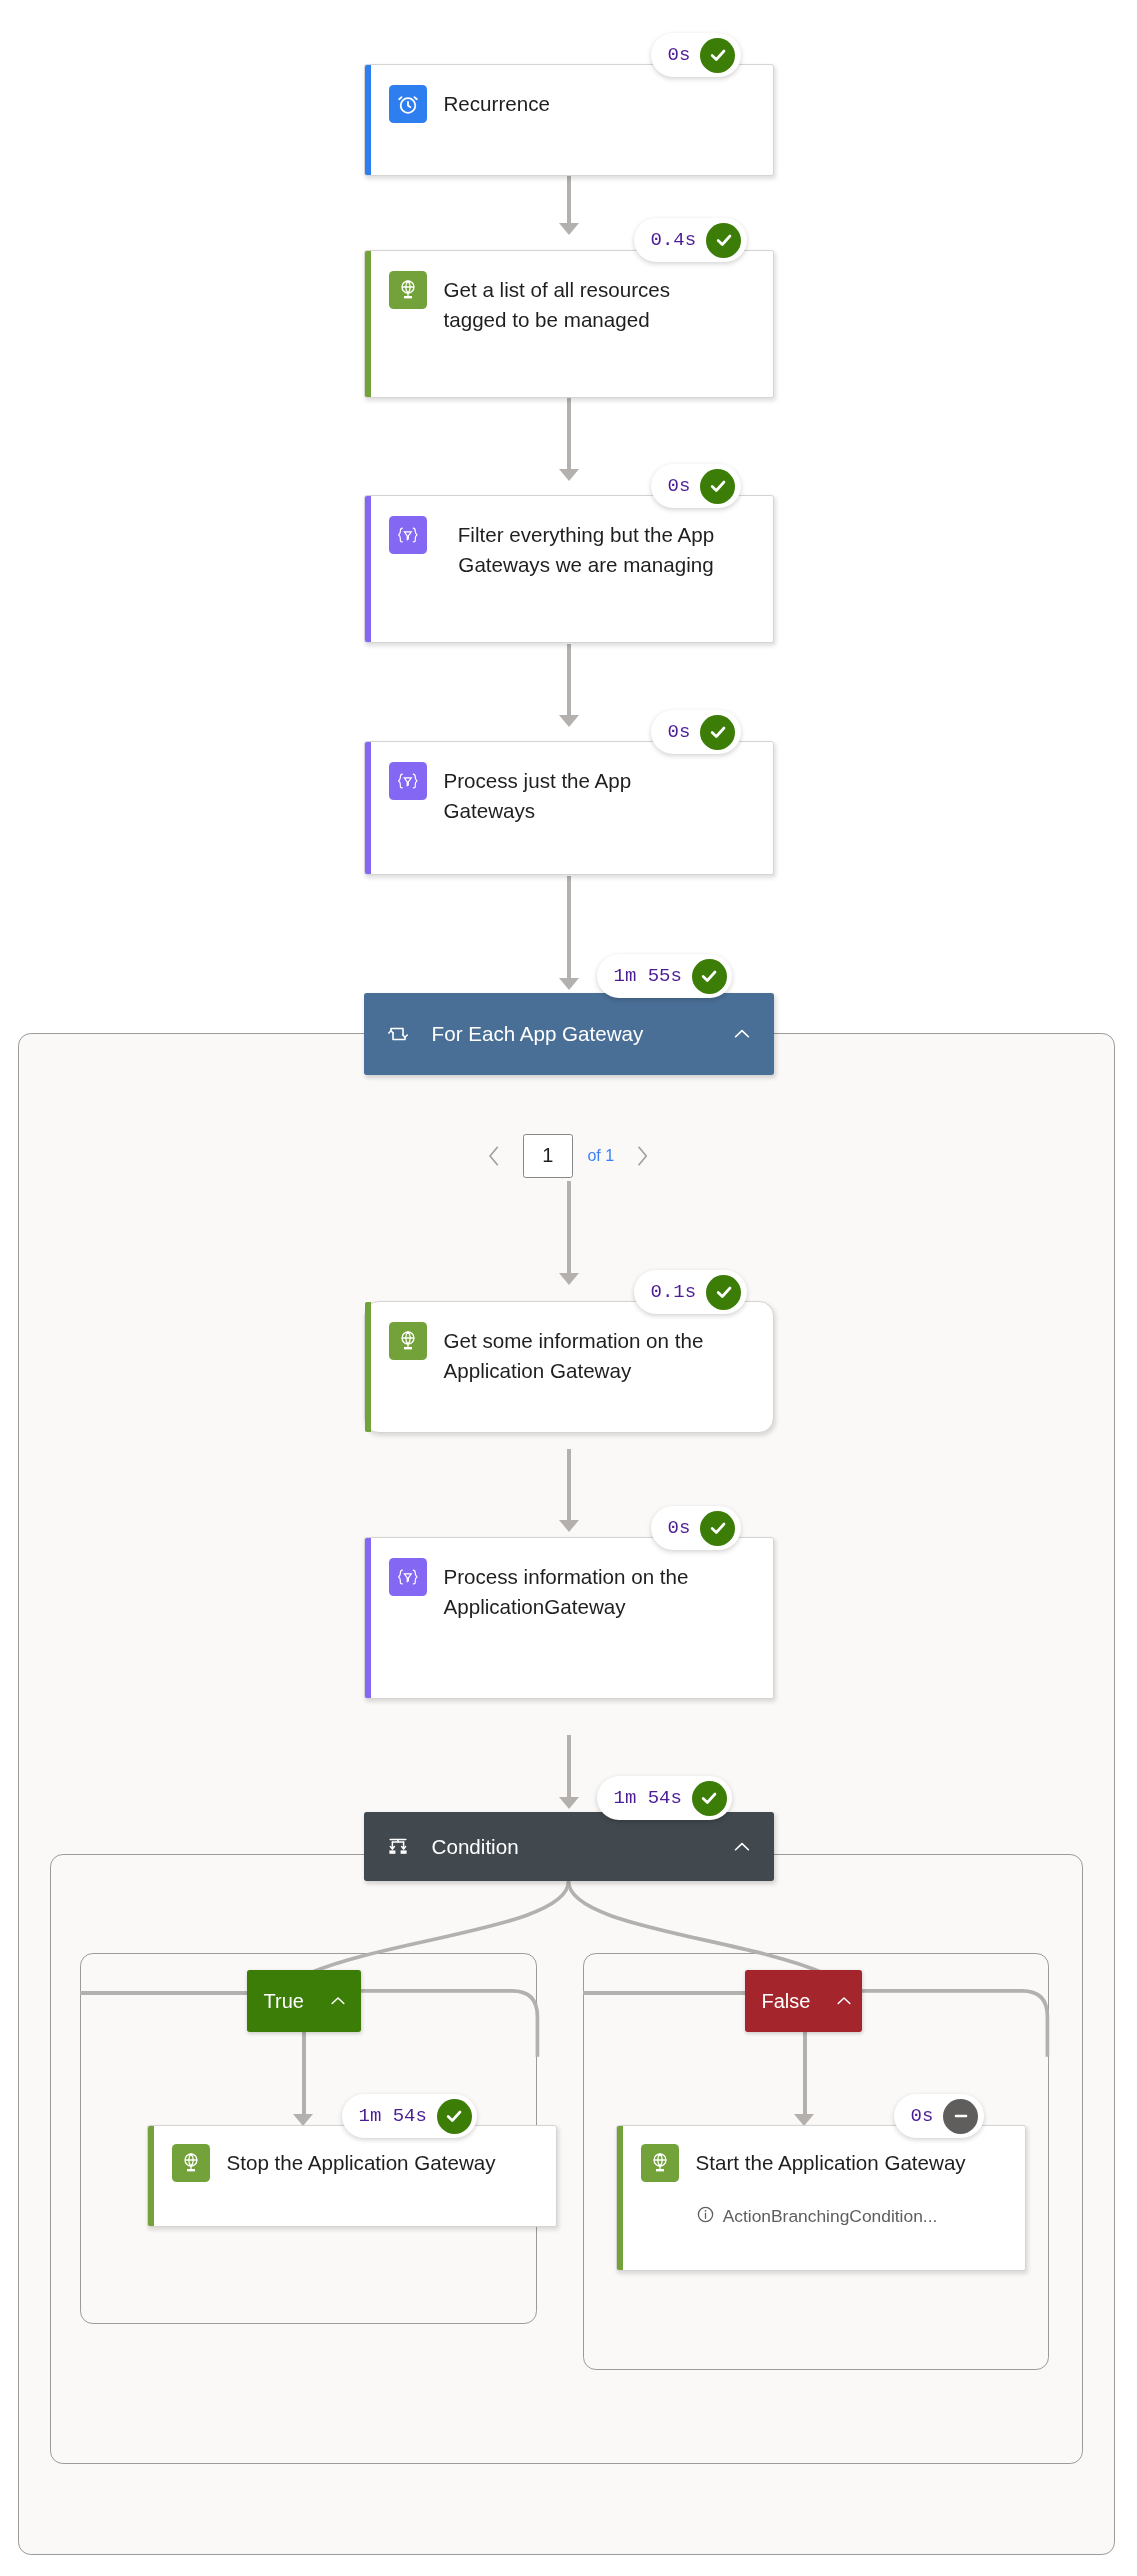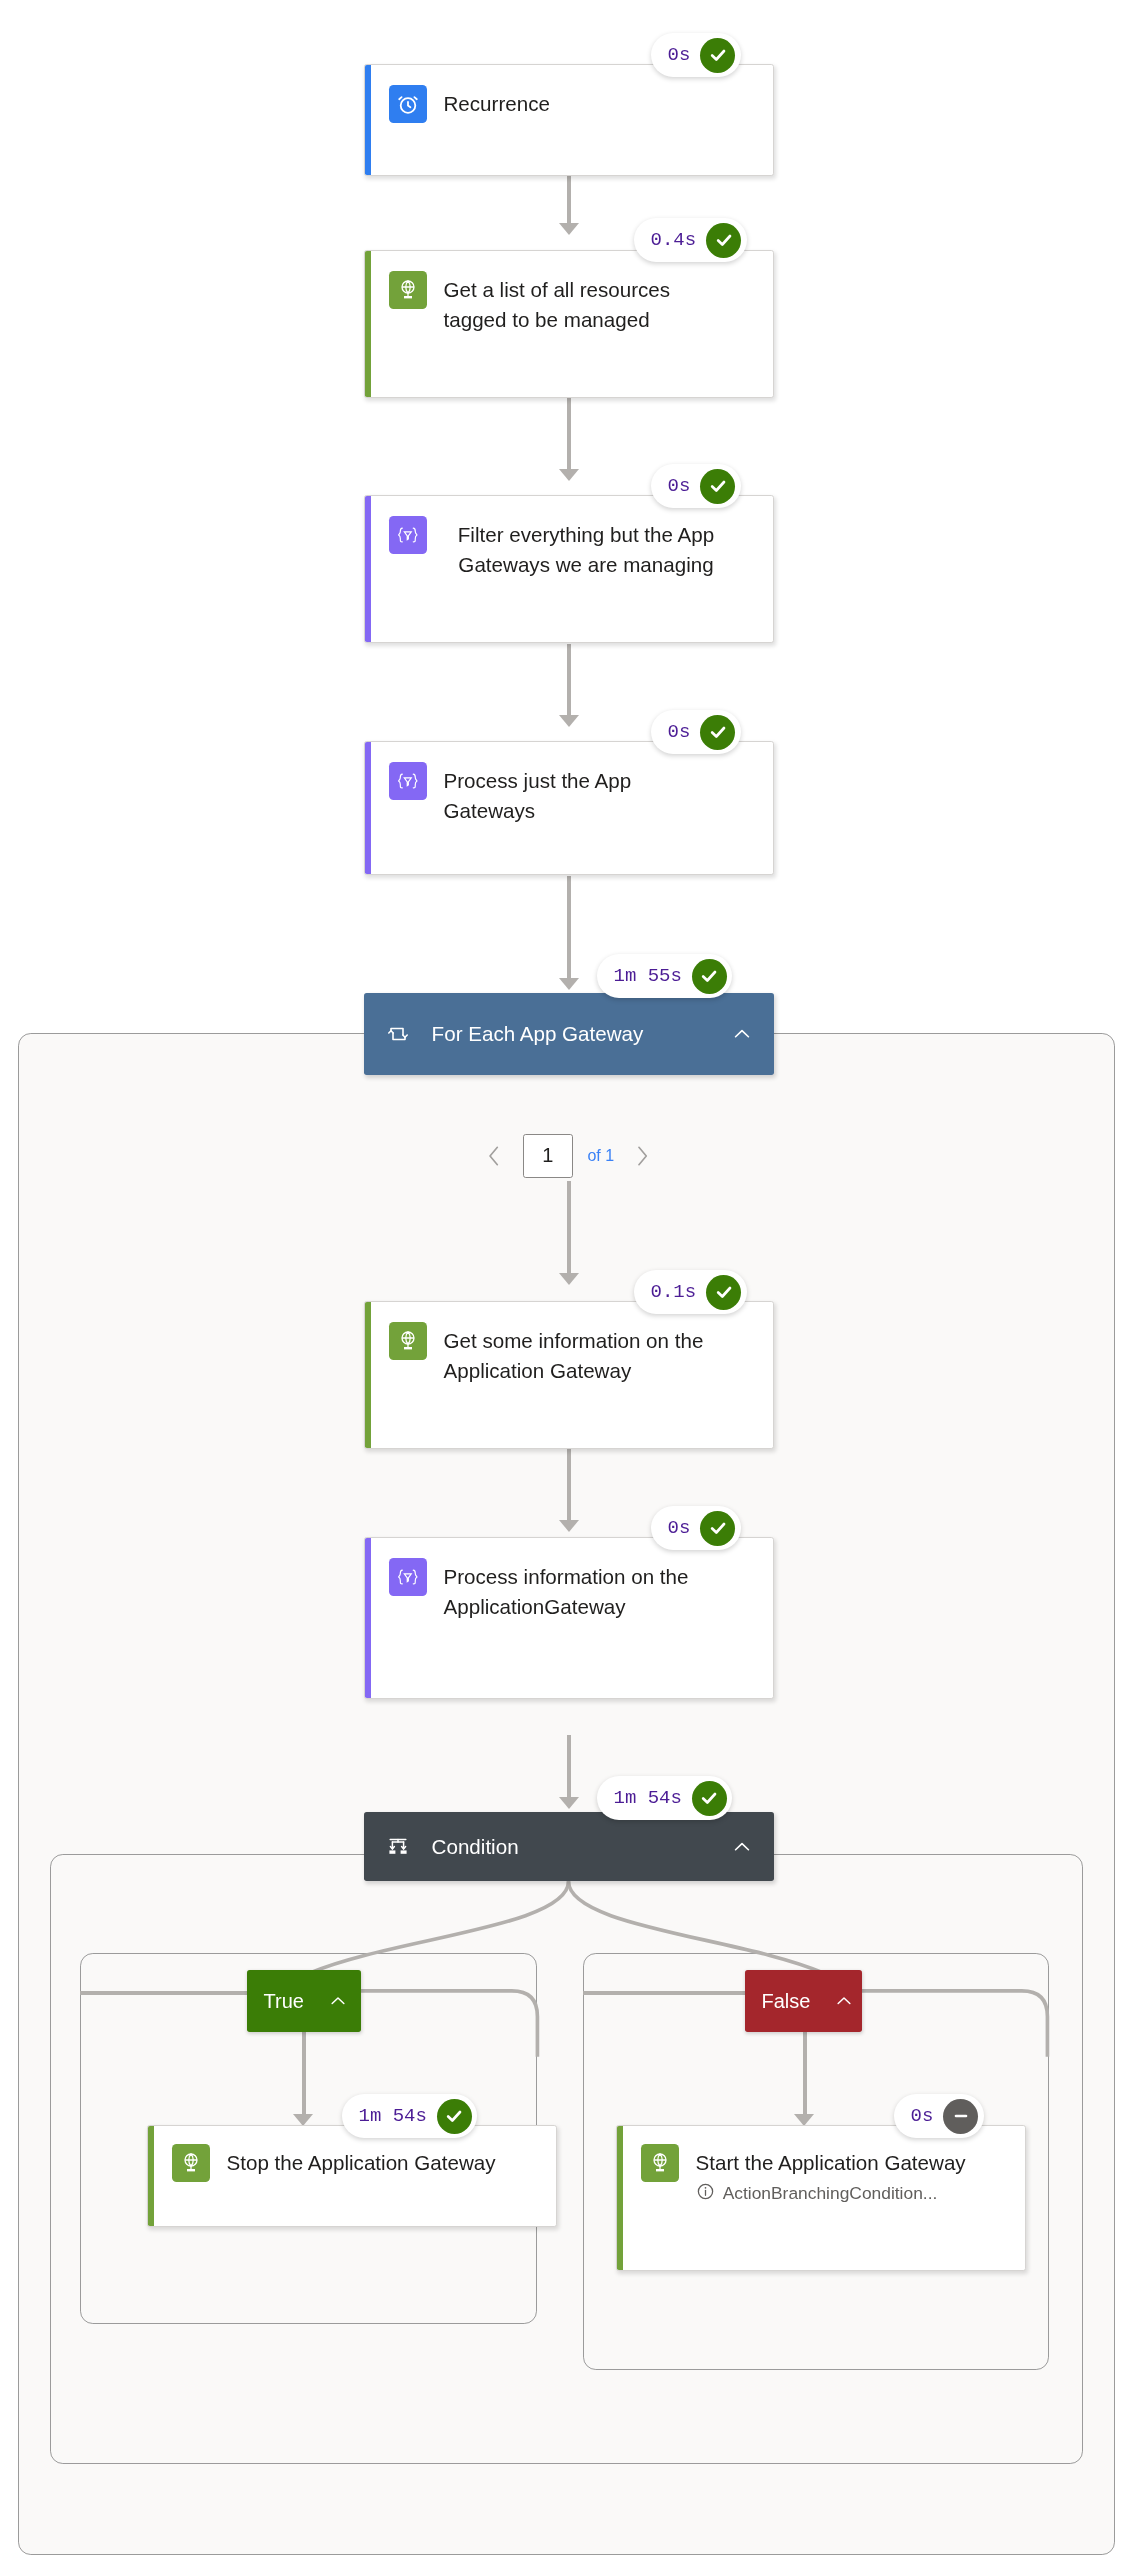--- a/index.html
+++ b/index.html
@@ -56,21 +56,21 @@
     margin-left:24px;margin-right:16.5px;
     display:flex;align-items:center;justify-content:center;
   }
   .card .ic svg{display:block;}
   .card .ctext{
     font-size:20.6px;line-height:30px;color:#201f1e;
     padding-top:3.7px;word-wrap:break-word;
   }
   .card .subnote{
     display:flex;align-items:center;gap:8.2px;
-    font-size:17.4px;color:#605e5c;margin-top:4px;
+    font-size:17.4px;color:#605e5c;margin-top:27px;
   }
   .card .subnote .iicon{flex:0 0 auto;}
 
   
   .pill{
     position:absolute;
     height:44px;
     background:#ffffff;
     border-radius:24px;
     box-shadow:0 1.8px 5.5px rgba(0,0,0,.18);
@@ -300,21 +300,21 @@
     </span>
     <span class="pg-box">1</span>
     <span class="pg-of">of 1</span>
     <span class="pg-arrow">
       <svg width="18.3" height="24" viewBox="0 0 20 26" fill="none" stroke="#a19f9d" stroke-width="1.8" stroke-linecap="round" stroke-linejoin="round">
           <path d="M6.5 3.5 14.5 13l-8 9.5"></path>
         </svg>
     </span>
   </div>
 
-  <div class="card" style="left:364px;top:1301px;width:410px;height:148px;">
+  <div class="card" style="left:364px;top:1301px;width:410px;height:132px;border-radius:15px;">
     <div class="accent" style="background:#73a23a;"></div>
     <div class="ic" style="background:#73a23a;">
       <svg width="24" height="24" viewBox="0 0 24 24" fill="none" stroke="#fff" stroke-width="1.3">
         <circle cx="12" cy="9" r="6"></circle>
           <path d="M6 9h12M12 3c3 3 3 9 0 12-3-3-3-9 0-12z"></path>
         <path d="M12 15v3"></path>
           <rect x="8" y="18" width="8" height="2.4" fill="#fff" stroke="none"></rect>
       </svg>
     </div>
     <div class="ctext" style="max-width:283px;">Get some information on the Application Gateway</div>

